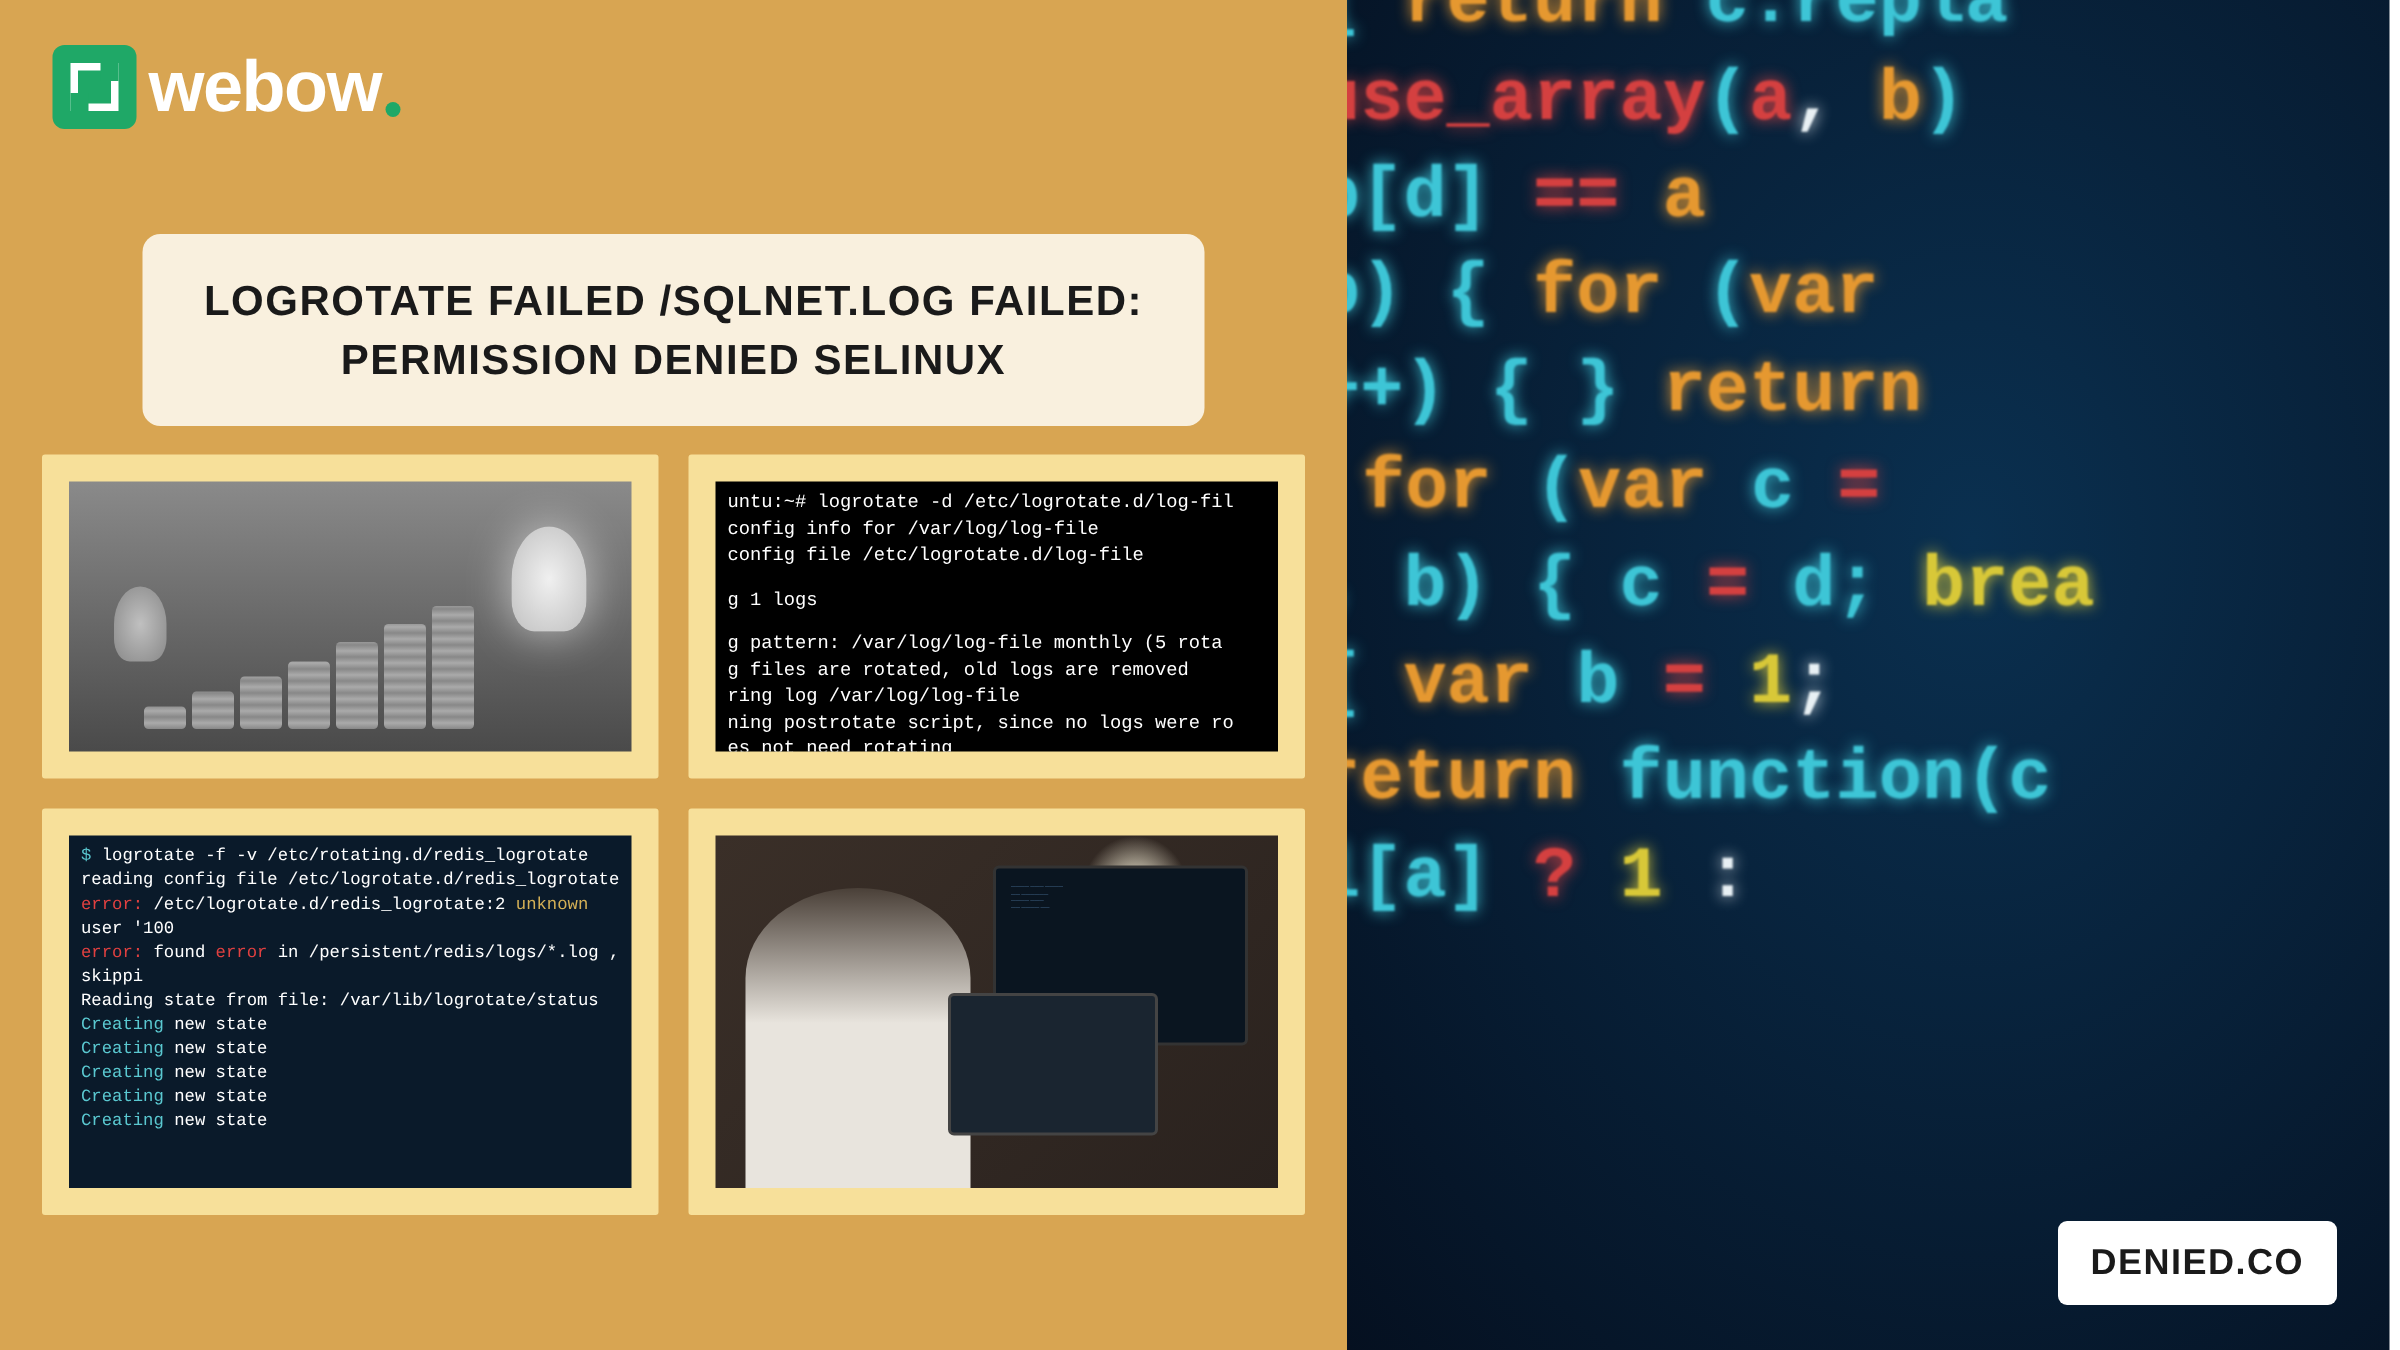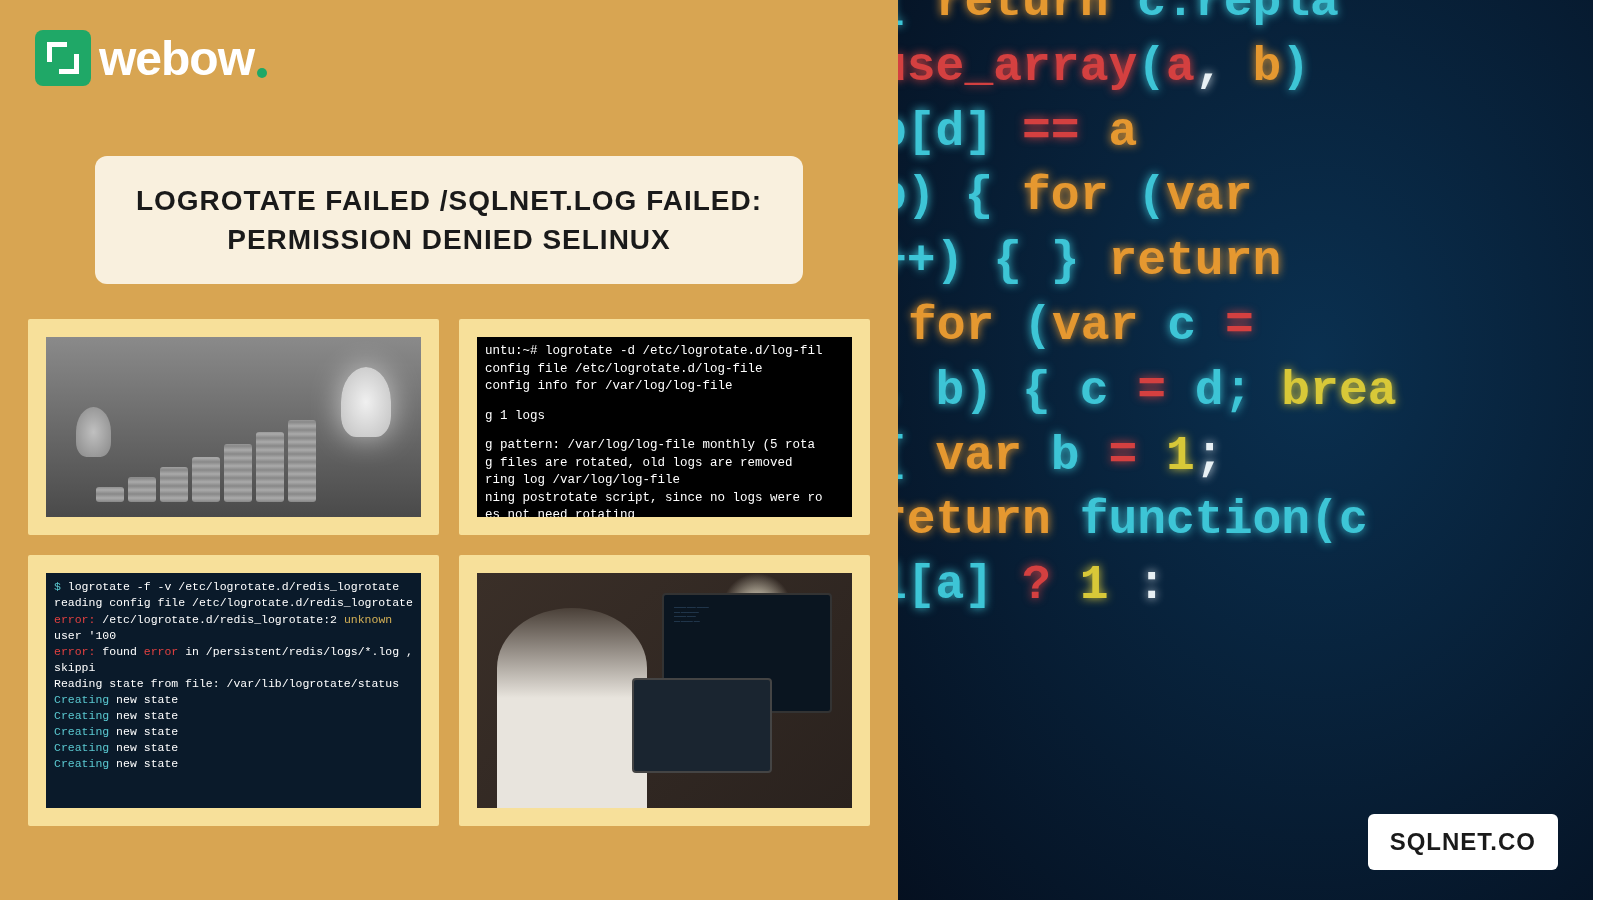--- a/index.html
+++ b/index.html
@@ -81,21 +81,21 @@
       font-size: 28px;
       font-weight: 900;
       color: #1a1a1a;
       letter-spacing: 1px;
       line-height: 1.4;
     }
     .image-grid {
       display: grid;
       grid-template-columns: 1fr 1fr;
       gap: 20px;
-      margin-top: 35px;
+      margin-top: 19px;
       padding: 0 8px;
     }
     .image-frame {
       background: #f7e09a;
       padding: 18px;
       border-radius: 2px;
     }
     .img-lightbulb {
       width: 100%;
       height: 180px;
@@ -267,37 +267,37 @@
           <div class="coin-stack" style="left:128px;height:58px"></div>
           <div class="coin-stack" style="left:160px;height:70px"></div>
           <div class="coin-stack" style="left:192px;height:82px"></div>
         </div>
       </div>
     </div>
 
     <div class="image-frame">
       <div class="terminal terminal-1">
         <div>untu:~# logrotate -d /etc/logrotate.d/log-fil</div>
+        <div> config info for /var/log/log-file</div>
         <div> config file /etc/logrotate.d/log-file</div>
-        <div> config info for /var/log/log-file</div>
         <div style="height:12px"></div>
         <div>g 1 logs</div>
         <div style="height:12px"></div>
         <div>g pattern: /var/log/log-file  monthly (5 rota</div>
         <div>g files are rotated, old logs are removed</div>
         <div>ring log /var/log/log-file</div>
         <div>ning postrotate script, since no logs were ro</div>
         <div>es not need rotating</div>
 
       </div>
     </div>
 
     <div class="image-frame">
       <div class="terminal terminal-2">
-        <div><span class="term-cyan">$ </span><span>logrotate -f -v /etc/logrotate.d/redis_logrotate</span></div>
+        <div><span class="term-cyan">$ </span><span>logrotate -f -v /etc/rotating.d/redis_logrotate</span></div>
         <div>reading config file /etc/logrotate.d/redis_logrotate</div>
         <div><span class="term-red">error:</span><span> /etc/logrotate.d/redis_logrotate:2 </span><span class="term-yellow">unknown</span><span> user '100</span></div>
         <div><span class="term-red">error:</span><span> found </span><span class="term-red">error</span><span> in /persistent/redis/logs/*.log , skippi</span></div>
         <div>Reading state from file: /var/lib/logrotate/status</div>
         <div><span class="term-cyan">Creating</span><span> new state</span></div>
         <div><span class="term-cyan">Creating</span><span> new state</span></div>
         <div><span class="term-cyan">Creating</span><span> new state</span></div>
         <div><span class="term-cyan">Creating</span><span> new state</span></div>
         <div><span class="term-cyan">Creating</span><span> new state</span></div>
 
@@ -323,14 +323,14 @@
     <div class="code-line"><span class="c-red">use_array</span><span class="c-cyan">(</span><span class="c-red">a</span><span class="c-white">, </span><span class="c-orange">b</span><span class="c-cyan">) </span></div>
     <div class="code-line"><span class="c-cyan"> b[d] </span><span class="c-red">== </span><span class="c-orange">a</span></div>
     <div class="code-line"><span class="c-cyan">b) { </span><span class="c-orange">for</span><span class="c-cyan"> (</span><span class="c-orange">var</span></div>
     <div class="code-line"><span class="c-cyan">++) { } </span><span class="c-orange">return</span></div>
     <div class="code-line" style="padding-left:30px"><span class="c-orange">for</span><span class="c-cyan"> (</span><span class="c-orange">var</span><span class="c-cyan"> c </span><span class="c-red">=</span></div>
     <div class="code-line"><span class="c-cyan">, b) { </span><span class="c-cyan">c </span><span class="c-red">= </span><span class="c-cyan">d; </span><span class="c-yellow">brea</span></div>
     <div class="code-line"><span class="c-cyan">{ </span><span class="c-orange">var</span><span class="c-cyan"> b </span><span class="c-red">= </span><span class="c-yellow">1</span><span class="c-white">;</span></div>
     <div class="code-line"><span class="c-orange">return</span><span class="c-cyan"> function</span><span class="c-cyan">(c</span></div>
     <div class="code-line"><span class="c-cyan">l[a] </span><span class="c-red">? </span><span class="c-yellow">1</span><span class="c-white"> :</span></div>
   </div>
-  <div class="url-badge">SQLNET.CO</div>
+  <div class="url-badge">DENIED.CO</div>
 </div>
 
 </body></html>

